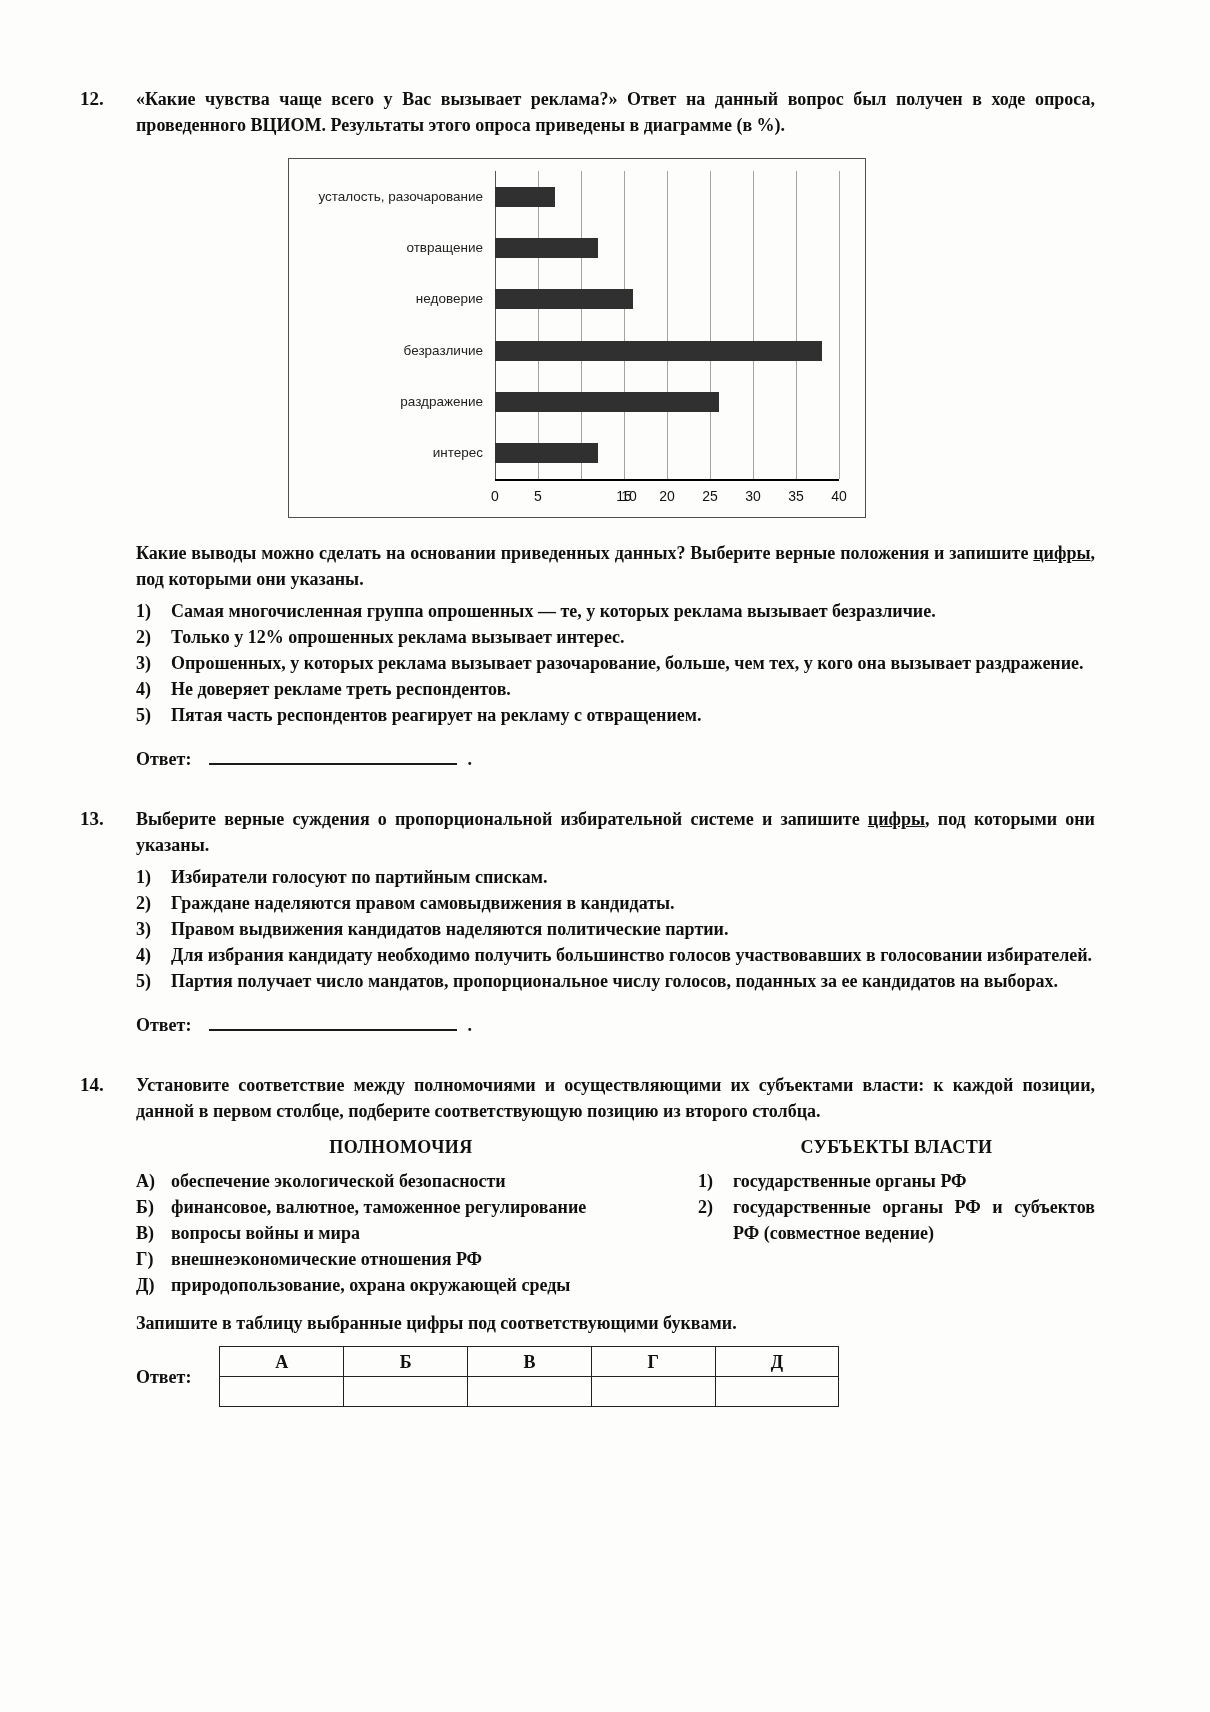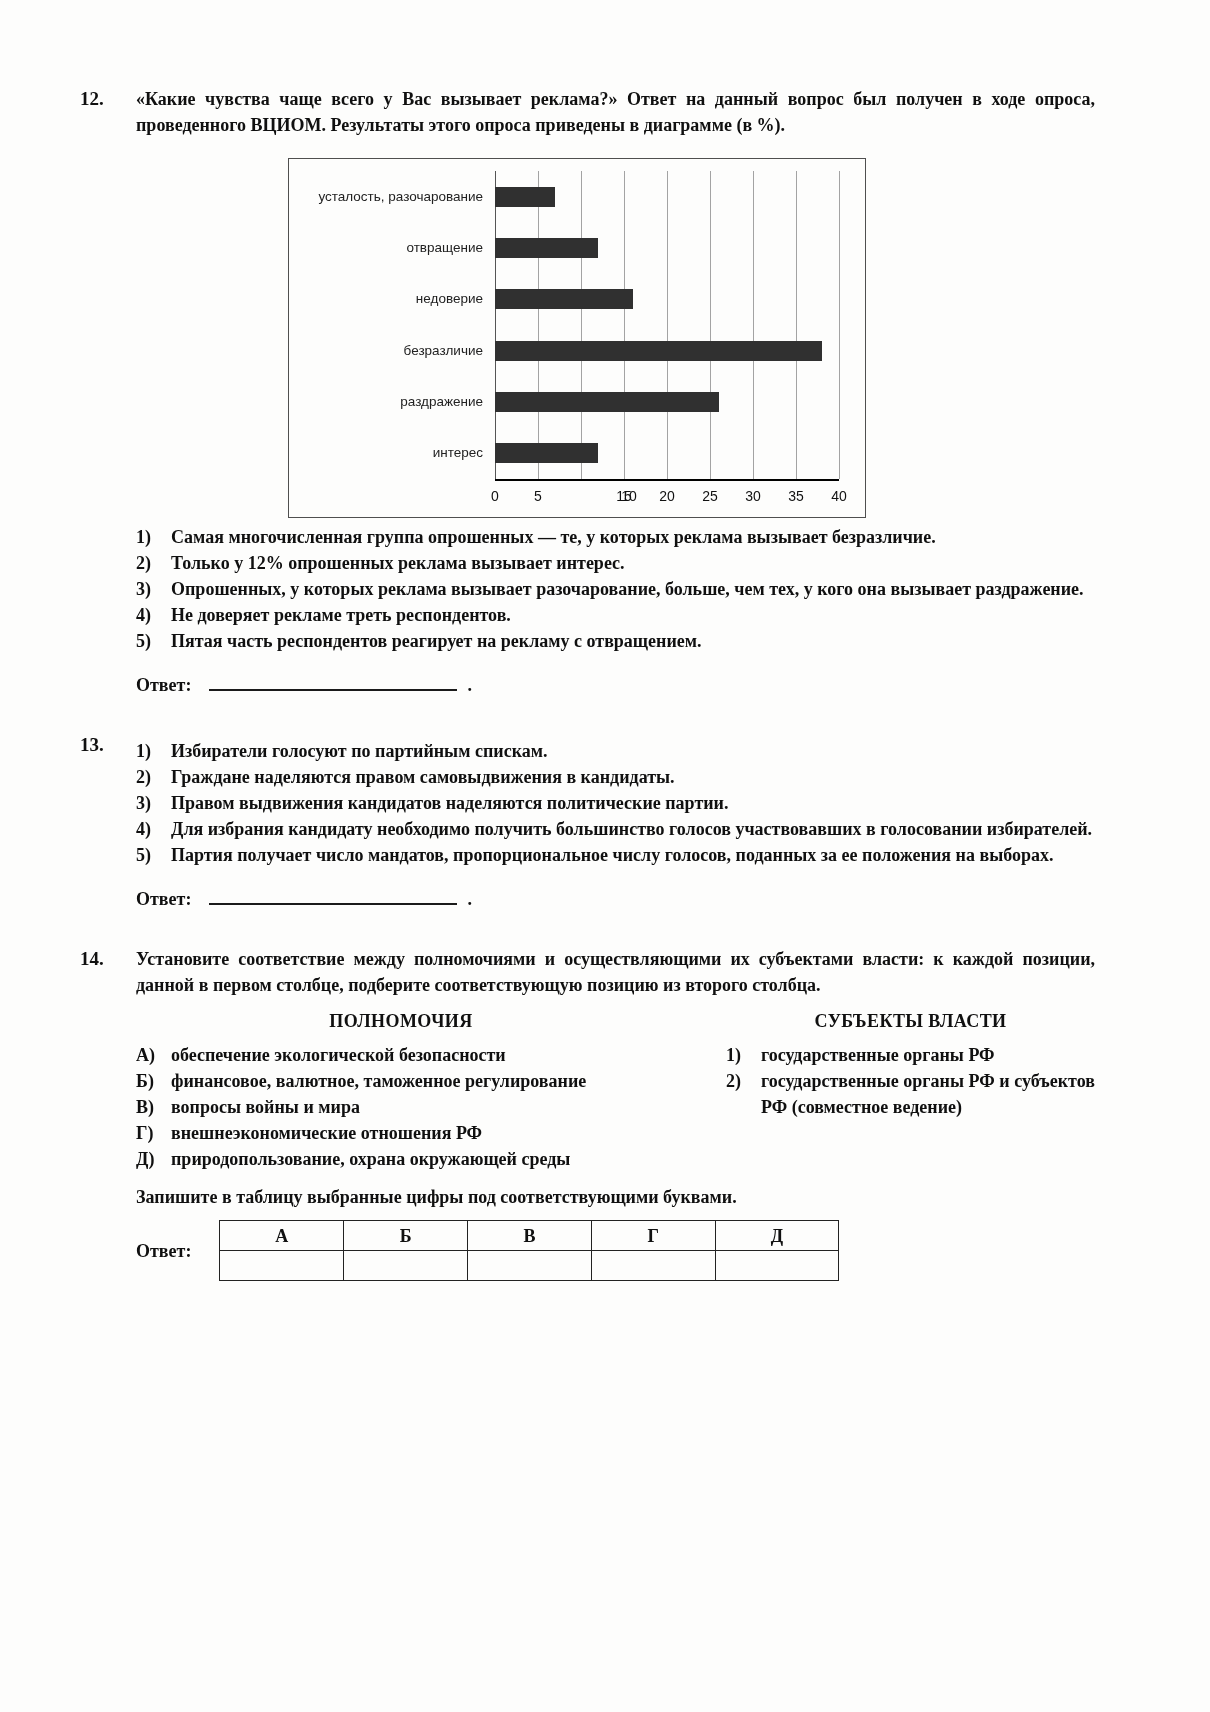--- a/index.html
+++ b/index.html
@@ -62,21 +62,21 @@
   .onum { flex:none; width:35px; }
   .otext { flex:1; text-align:justify; }
   .answer-row { margin-top:18px; }
   .answer-blank {
     display:inline-block; width:248px; height:14px;
     border-bottom:2px solid #1b1b1b;
     margin:0 10px 0 18px; vertical-align:baseline;
   }
 
   
-  .match-grid { display:grid; grid-template-columns:530px 1fr; column-gap:60px; margin-top:10px; }
+  .match-grid { display:grid; grid-template-columns:530px 1fr; column-gap:32px; margin-top:10px; }
   .col-header { text-align:center; margin-bottom:8px; letter-spacing:0.4px; }
   .match-col .option { margin-bottom:0; }
   .instruction { margin-top:12px; text-align:justify; }
 
   .answer-table-row { display:flex; align-items:center; margin-top:10px; }
   .answer-table { border-collapse:collapse; table-layout:fixed; width:620px; margin-left:28px; }
   .answer-table td { border:1.5px solid #222; height:30px; text-align:center; font-size:18px; }
 
   .page-number { position:absolute; top:1556px; left:0; width:100%; text-align:center; font-size:19px; }
 </style>
@@ -136,20 +136,21 @@
             <div class="tick-label" style="left: 25%; margin-left: 48px;">10</div>
             <div class="tick-label" style="left: 37.5%;">15</div>
             <div class="tick-label" style="left: 50%;">20</div>
             <div class="tick-label" style="left: 62.5%;">25</div>
             <div class="tick-label" style="left: 75%;">30</div>
             <div class="tick-label" style="left: 87.5%;">35</div>
             <div class="tick-label" style="left: 100%;">40</div>
           </div>
       </figure>
 
+      <p class="stem followup"><span>Какие выводы можно сделать на основании приведенных данных? Выберите верные положения и запишите </span><span class="u">цифры</span><span>, под которыми они указаны.</span></p>
 
       <div class="options">
         <div class="option">
           <span class="onum">1)</span>
           <span class="otext">Самая многочисленная группа опрошенных — те, у которых реклама вызывает безразличие.</span>
         </div>
         <div class="option">
           <span class="onum">2)</span>
           <span class="otext">Только у 12% опрошенных реклама вызывает интерес.</span>
         </div>
@@ -169,41 +170,42 @@
 
       <div class="answer-row">
         <span class="answer-label">Ответ:</span><span class="answer-blank"></span><span>.</span>
       </div>
     </div>
   </section>
 
   <section class="question q13">
     <div class="qnum">13.</div>
     <div class="qbody">
+      <p class="stem"><span>Выберите верные суждения о пропорциональной избирательной системе и запишите </span><span class="u">цифры</span><span>, под которыми они указаны.</span></p>
 
       <div class="options">
         <div class="option">
           <span class="onum">1)</span>
           <span class="otext">Избиратели голосуют по партийным спискам.</span>
         </div>
         <div class="option">
           <span class="onum">2)</span>
           <span class="otext">Граждане наделяются правом самовыдвижения в кандидаты.</span>
         </div>
         <div class="option">
           <span class="onum">3)</span>
           <span class="otext">Правом выдвижения кандидатов наделяются политические партии.</span>
         </div>
         <div class="option">
           <span class="onum">4)</span>
           <span class="otext">Для избрания кандидату необходимо получить большинство голосов участвовавших в голосовании избирателей.</span>
         </div>
         <div class="option">
           <span class="onum">5)</span>
-          <span class="otext">Партия получает число мандатов, пропорциональное числу голосов, поданных за ее положения на выборах.</span>
+          <span class="otext">Партия получает число мандатов, пропорциональное числу голосов, поданных за ее кандидатов на выборах.</span>
         </div>
       </div>
 
       <div class="answer-row">
         <span class="answer-label">Ответ:</span><span class="answer-blank"></span><span>.</span>
       </div>
     </div>
   </section>
 
   <section class="question q14">

